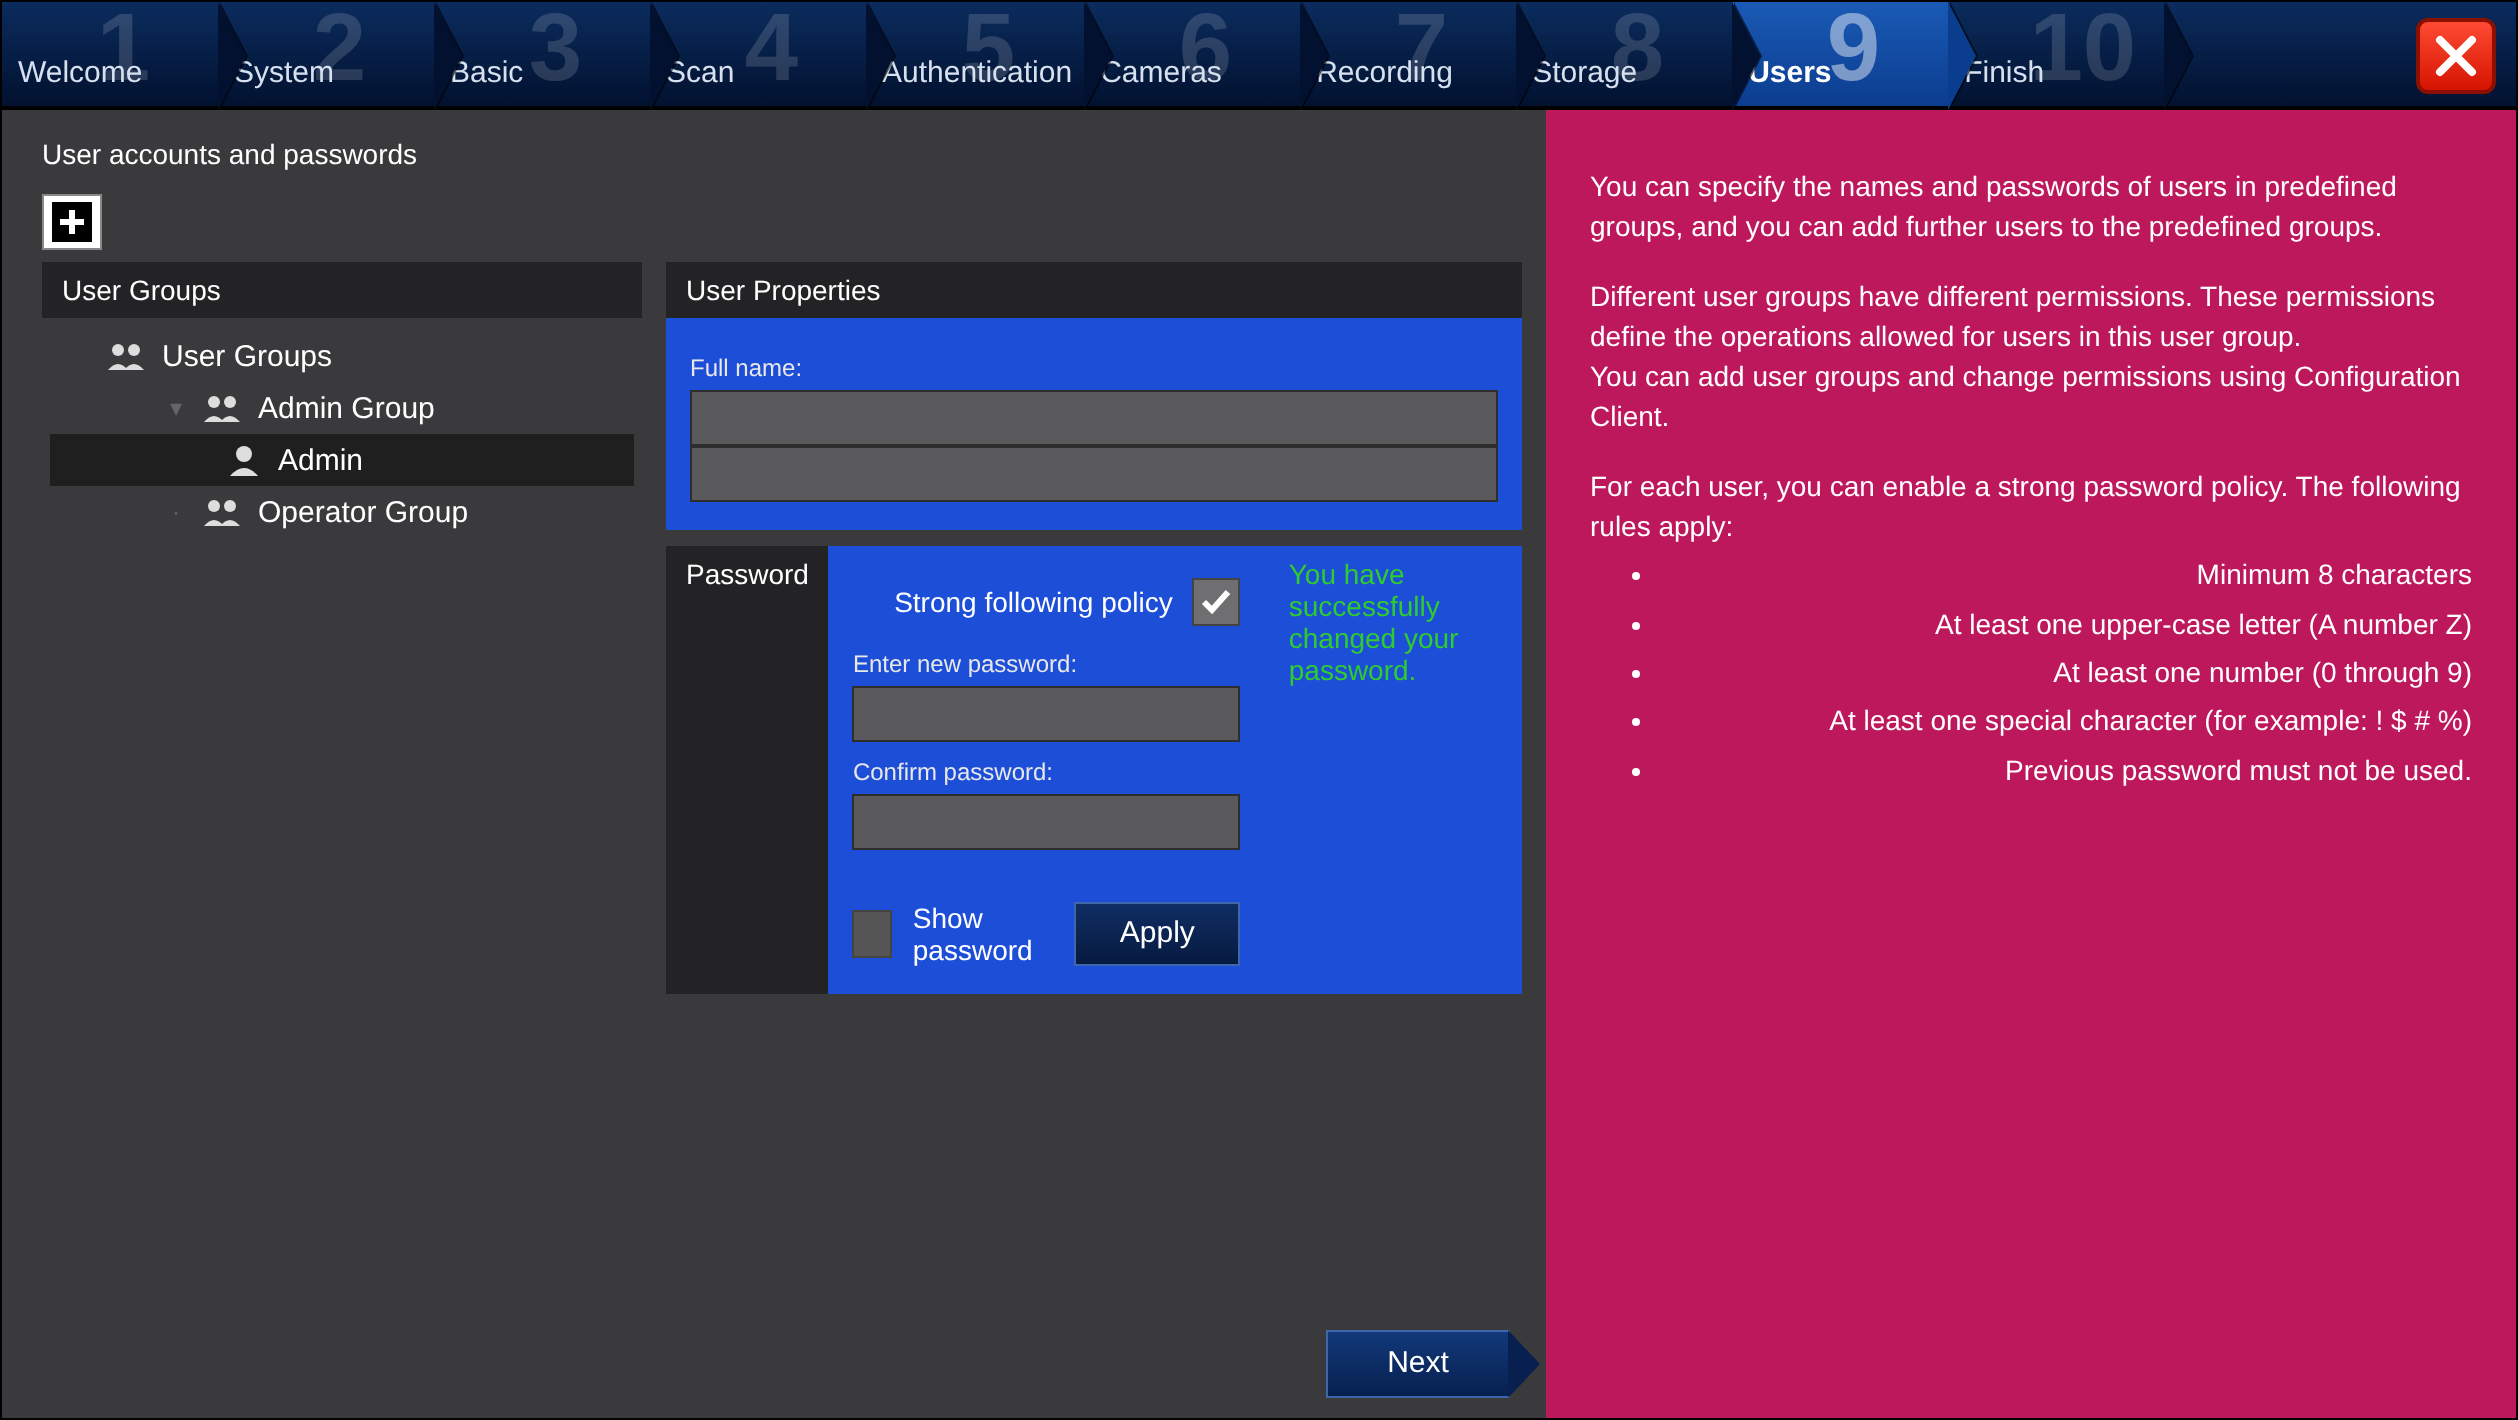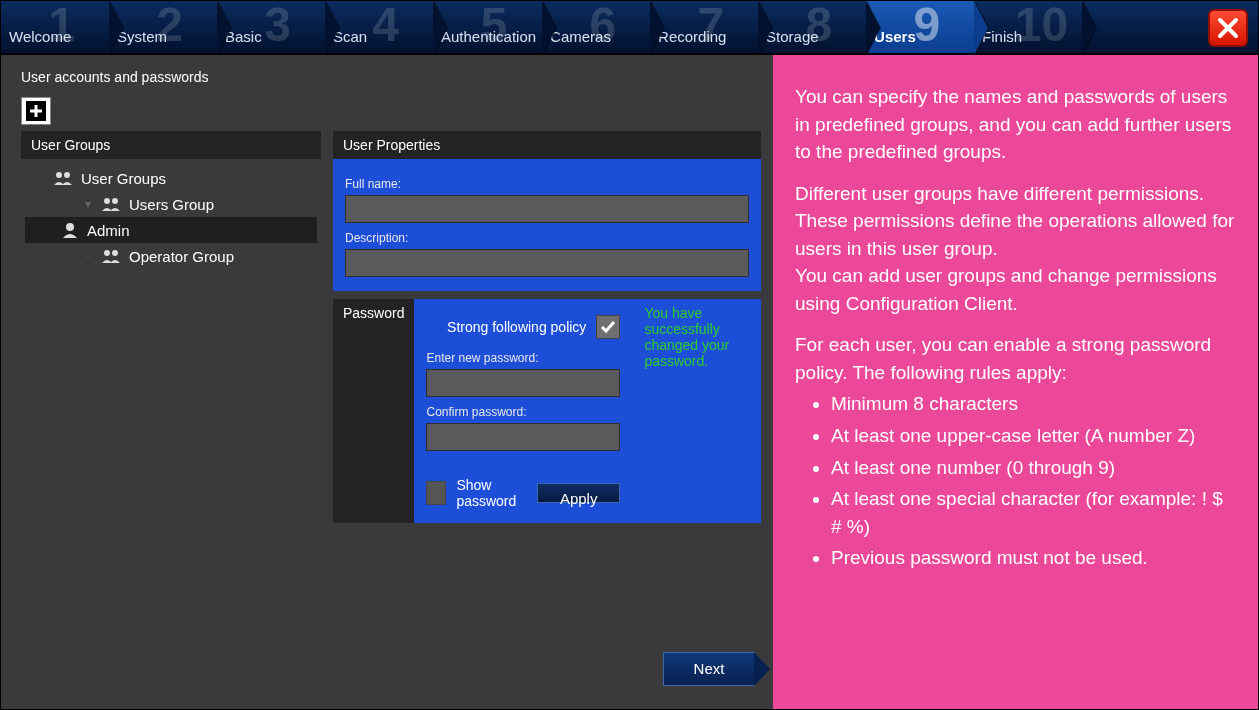--- a/index.html
+++ b/index.html
@@ -86,23 +86,23 @@
     display: flex;
     height: calc(710px - 56px);
   }
   .left {
     flex: 0 0 772px;
     padding: 14px 12px 12px 20px;
     position: relative;
   }
   .right {
     flex: 1;
-    background: #ec4899;
+    background: #be185d;
     padding: 28px 22px 18px 22px;
-    font-size: 19px;
+    font-size: 14px;
     line-height: 1.45;
   }
   h2.page-title { font-size: 14px; font-weight: 400; margin-bottom: 12px; }
   .add-btn {
     width: 30px; height: 28px;
     background: #fff;
     display: inline-flex; align-items: center; justify-content: center;
     margin-bottom: 6px;
     cursor: pointer;
     border: 1px solid #888;
@@ -121,21 +121,21 @@
     font-size: 15px;
   }
   .tree-row {
     display: flex; align-items: center;
     gap: 6px;
     padding: 4px 6px;
     cursor: pointer;
   }
   .indent1 { padding-left: 28px; }
   .indent2 { padding-left: 56px; }
-  .indent3 { padding-left: 34px; }
+  .indent3 { padding-left: 86px; }
   .tree-row.selected { background: #1f1f20; }
   .ico { width: 22px; height: 18px; display:inline-flex; align-items:center; justify-content:center; }
   .connector { color: #666; font-size: 12px; width:14px; text-align:center; }
   
   .formcol { flex: 1; display:flex; flex-direction:column; gap:8px; }
   .panel { background: #1d4ed8; }
   .panel .body-inner { padding: 10px 12px 14px 12px; }
   label.fld { display:block; font-size:12px; margin: 8px 0 4px 0; color:#e8e8e8; }
   input.txt {
     width: 100%;
@@ -157,56 +157,56 @@
   .chk svg { display:block; }
   .chk.plain { background:#555; }
   .show-row { display:flex; align-items:center; justify-content:flex-start; margin-top: 26px; }
   .show-left { display:flex; align-items:center; gap:10px; }
   .btn {
     cursor: pointer;
     text-align: center;
     font-size: 15px;
   }
   .btn.apply {
-    width: 100px; height: 20px; line-height: 30px;
+    width: 100px; height: 32px; line-height: 30px;
     background: linear-gradient(#102e63,#061a40);
     border: 1px solid #3f66a8;
   }
   .status-msg {
     color: #2fcc2f;
     font-size: 14px;
     padding: 6px 12px 10px 12px;
   }
   .pw-panel { flex:1; display:flex; flex-direction:row; }
   .pw-panel .body-inner { flex:1; }
   .next-wrap {
     position: absolute;
     right: 18px;
-    bottom: 23px;
+    bottom: 10px;
     display:flex;
     align-items:center;
   }
   .btn.next {
     width: 92px; height: 34px; line-height: 32px;
     background: linear-gradient(#12387a,#07204f);
     border: 1px solid #3f66a8;
     position: relative;
   }
   .btn.next::after {
     content:"";
     position:absolute;
     right:-16px; top:-1px;
     border-top:17px solid transparent;
     border-bottom:17px solid transparent;
     border-left:16px solid #07204f;
   }
   
   .right p { margin-bottom: 14px; }
   .right ul { margin: 4px 0 0 36px; }
-  .right li { margin-bottom: 4px; }
+  .right li { margin-bottom: 4px; text-align: right; }
 </style>
 </head>
 <body>
 
 <div class="app">
 
   <div class="wizard" id="wizard">
       <div class="step">
         <div class="num">1</div>
         <div class="label">Welcome</div>
@@ -286,21 +286,21 @@
             <div class="tree-row indent2">
               <span class="connector">▾</span>
               <span class="ico">
                 <svg width="22" height="16" viewBox="0 0 22 16">
                     <circle cx="6" cy="5" r="3" fill="#ddd"></circle>
                     <circle cx="14" cy="5" r="3" fill="#ddd"></circle>
                     <path d="M1 15 Q6 9 11 15" fill="#ddd"></path>
                     <path d="M9 15 Q14 9 19 15" fill="#ddd"></path>
                   </svg>
               </span>
-              <span>Users Group</span>
+              <span>Admin Group</span>
             </div>
             <div class="tree-row indent3 selected">
               <span class="ico">
                 <svg width="18" height="16" viewBox="0 0 18 16">
                     <circle cx="9" cy="5" r="4" fill="#ddd"></circle>
                     <path d="M2 16 Q9 8 16 16" fill="#ddd"></path>
                   </svg>
               </span>
               <span>Admin</span>
             </div>
@@ -318,21 +318,20 @@
             </div>
           </div>
         </div>
 
         <div class="formcol">
           <div class="panel">
             <div class="panel-header">User Properties</div>
             <div class="body-inner">
               <label class="fld">Full name:</label>
               <input class="txt" type="text" value="" style="">
-              <label class="fld">Description:</label>
               <input class="txt" type="text" value="" style="">
             </div>
           </div>
 
           <div class="panel pw-panel">
             <div class="panel-header">Password</div>
             <div class="body-inner">
               <div class="policy-row">
                 <span>Strong following policy</span>
                 <span class="chk">

